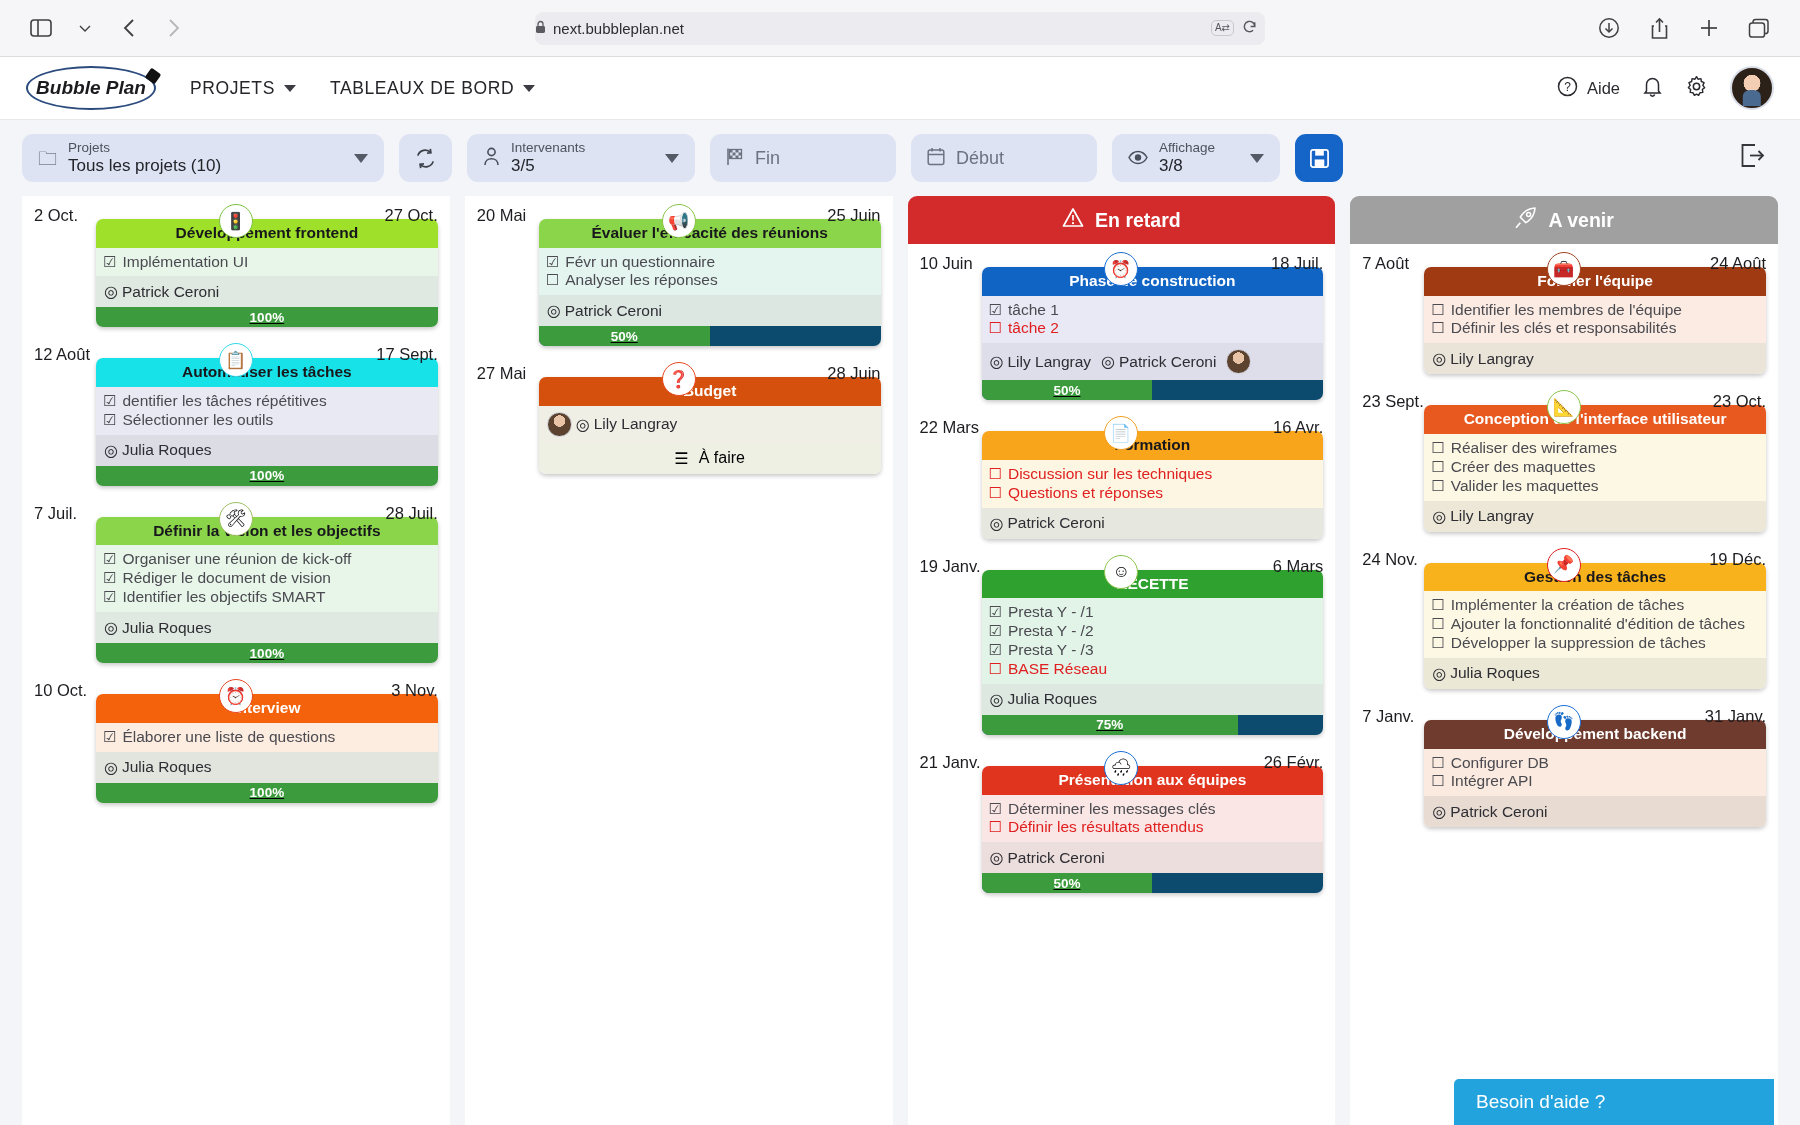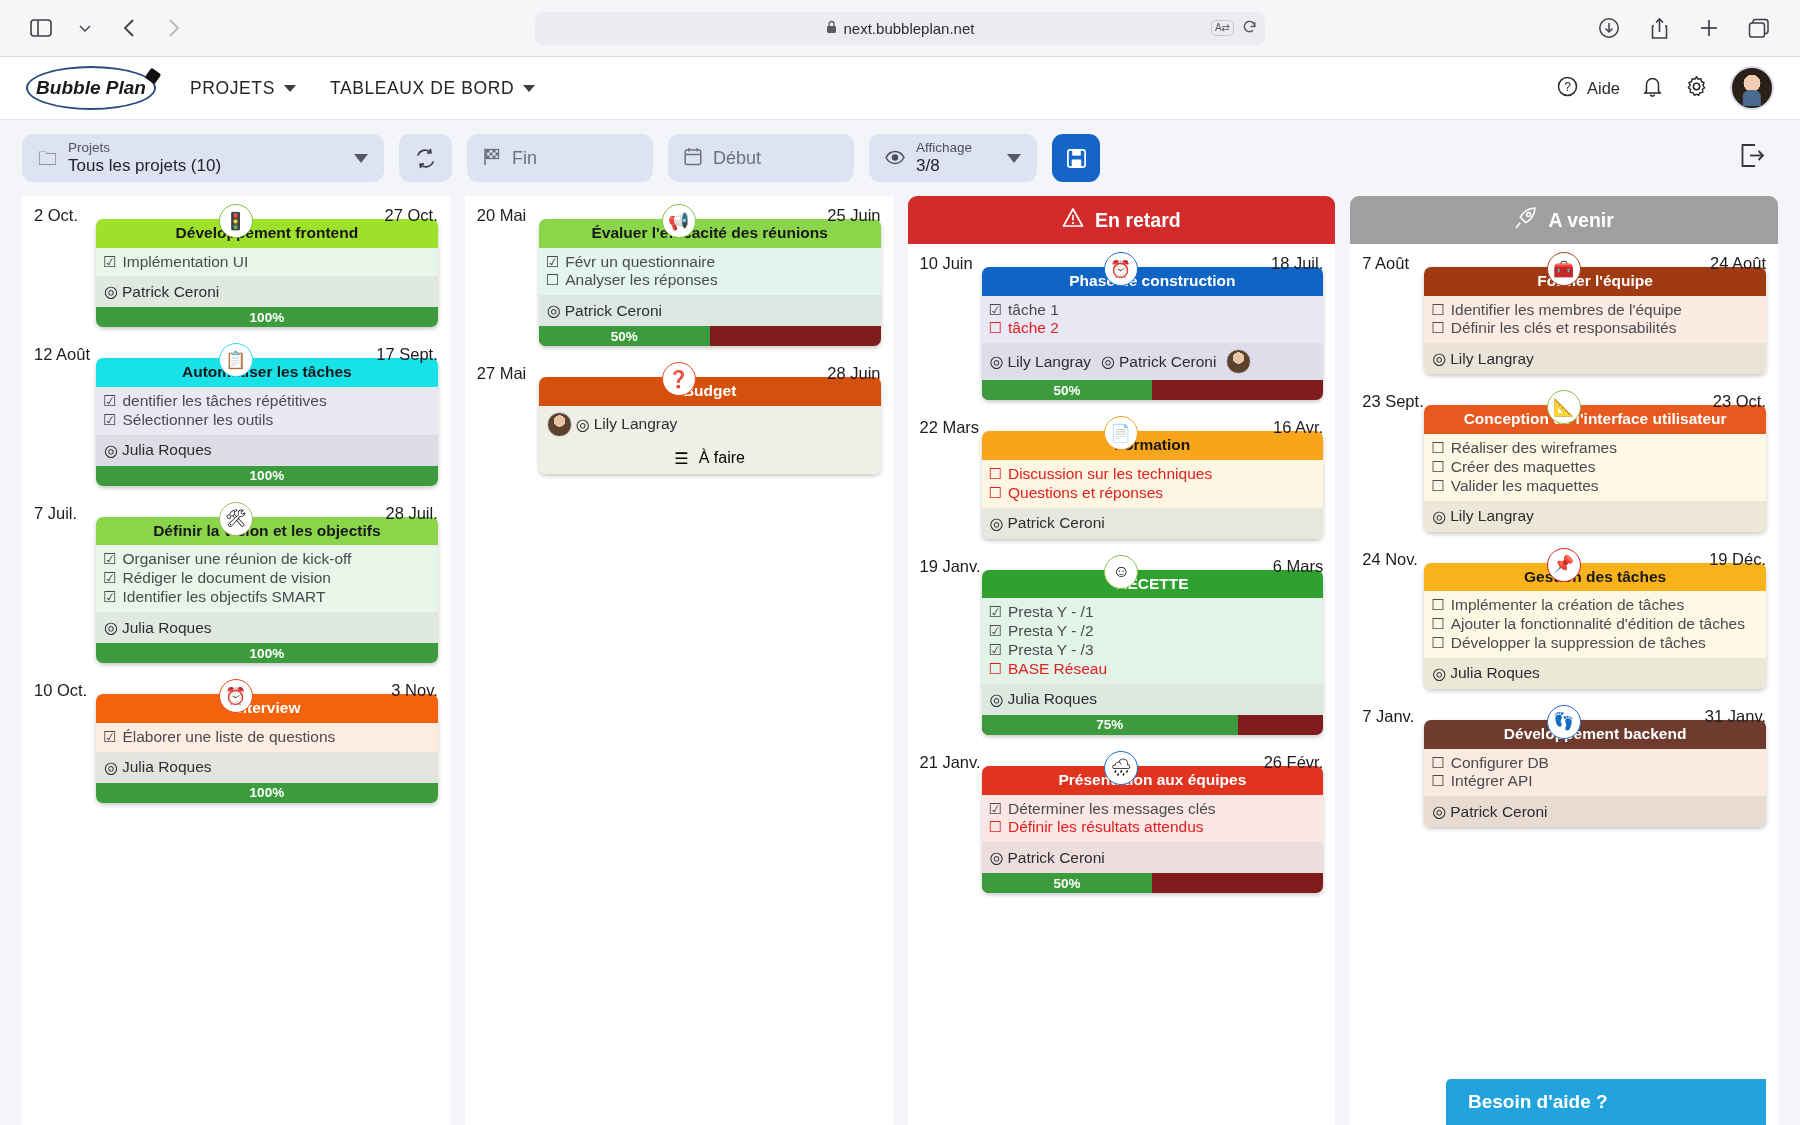--- a/index.html
+++ b/index.html
@@ -24,21 +24,21 @@
     width: 38px; height: 34px;
     display: flex; align-items: center; justify-content: center;
     color: #3f3f44;
   }
   .icon-btn.dim { color: #b6b6bb; }
   .urlbar {
     position: absolute; left: 50%; transform: translateX(-50%);
     width: 730px; height: 33px;
     background: #ececf0;
     border-radius: 8px;
-    display: flex; align-items: center; justify-content: center;
+    display: flex; align-items: center; 
     gap: 7px;
     font-size: 15px; color: #2d2d31;
     position: absolute;
   }
   .urlbar .lock { font-size: 13px; color: #5a5a60; }
   .urlbar-right {
     position: absolute; right: 8px; top: 0; height: 33px;
     display: flex; align-items: center; gap: 8px;
   }
   .mini-pill {
@@ -171,32 +171,32 @@
     font-size: 15.5px; padding: 5px 8px; line-height: 1.2;
   }
   .card-tasks { padding: 5px 7px; }
   .task-line { font-size: 15.5px; line-height: 1.22; color: #4a4a50; display: flex; gap: 6px; align-items: flex-start; }
   .task-line .cb { font-size: 15px; line-height: 1.15; }
   .task-line.late { color: #e02020; }
   .card-people { padding: 6px 8px; display: flex; align-items: center; gap: 10px; flex-wrap: wrap; }
   .person { display: flex; align-items: center; gap: 4px; font-size: 15.5px; color: #2d2d33; }
   .person .tgt { font-size: 16px; }
   .pavatar { width: 25px; height: 25px; border-radius: 50%; background: radial-gradient(circle at 50% 35%, #e9c3a6 0 30%, #5c4330 31% 100%); border: 1px solid #cfcfd6; }
-  .progress { height: 20px; background: #7f1d1d; position: relative; }
+  .progress { height: 20px; background: #0c4a6e; position: relative; text-decoration: underline; }
   .progress .fill { height: 100%; background: #3c9b3c; display: flex; align-items: center; justify-content: center; }
   .progress .ptxt { color: #fff; font-size: 13.5px; font-weight: bold; }
 
   
   .help-widget {
-    position: absolute; right: 12px; bottom: 0;
+    position: absolute; right: 4px; bottom: 0;
     width: 320px; height: 46px;
     background: #23a3dd; color: #fff;
     display: flex; align-items: center;
     padding-left: 22px;
-    font-size: 19px; font-weight: bold;
+    font-size: 19px; font-weight: normal;
     border-radius: 5px 0 0 0;
   }
 </style>
 </head>
 <body>
 
 <div class="browser-bar">
   <div class="bc-left">
     <div class="icon-btn">
       <svg width="22" height="18" viewBox="0 0 22 18">
@@ -319,20 +319,33 @@
 
   <div class="refresh-btn">
     <svg width="23" height="23" viewBox="0 0 24 24">
         <path d="M4 9a8 8 0 0113.5-3.2" fill="none" stroke="currentColor" stroke-width="1.8"></path>
         <polyline points="17,2 17.6,6 13.6,6.3" fill="none" stroke="currentColor" stroke-width="1.8"></polyline>
         <path d="M20 15a8 8 0 01-13.5 3.2" fill="none" stroke="currentColor" stroke-width="1.8"></path>
         <polyline points="7,22 6.4,18 10.4,17.7" fill="none" stroke="currentColor" stroke-width="1.8"></polyline>
       </svg>
   </div>
 
+  <div class="filter intervenants">
+    <span class="ficon">
+      <svg width="17" height="19" viewBox="0 0 17 19">
+          <circle cx="8.5" cy="5" r="3.6" fill="none" stroke="currentColor" stroke-width="1.6"></circle>
+          <path d="M2 18c0-4 3-6.2 6.5-6.2S15 14 15 18" fill="none" stroke="currentColor" stroke-width="1.6"></path>
+        </svg>
+    </span>
+    <span class="f-labels">
+      <span class="lbl">Intervenants</span>
+      <span class="val">3/5</span>
+    </span>
+    <span class="f-caret"></span>
+  </div>
 
   <div class="filter date">
     <span class="ficon">
       <svg width="18" height="19" viewBox="0 0 18 19">
           <line x1="2" y1="1.5" x2="2" y2="18" stroke="#6d7280" stroke-width="1.6"></line>
           <rect x="3.5" y="2.5" width="12" height="9" fill="none" stroke="#6d7280" stroke-width="1.3"></rect>
           <rect x="3.5" y="2.5" width="3" height="3" fill="#6d7280"></rect>
           <rect x="9.5" y="2.5" width="3" height="3" fill="#6d7280"></rect>
           <rect x="6.5" y="5.5" width="3" height="3" fill="#6d7280"></rect>
           <rect x="12.5" y="5.5" width="3" height="3" fill="#6d7280"></rect>

